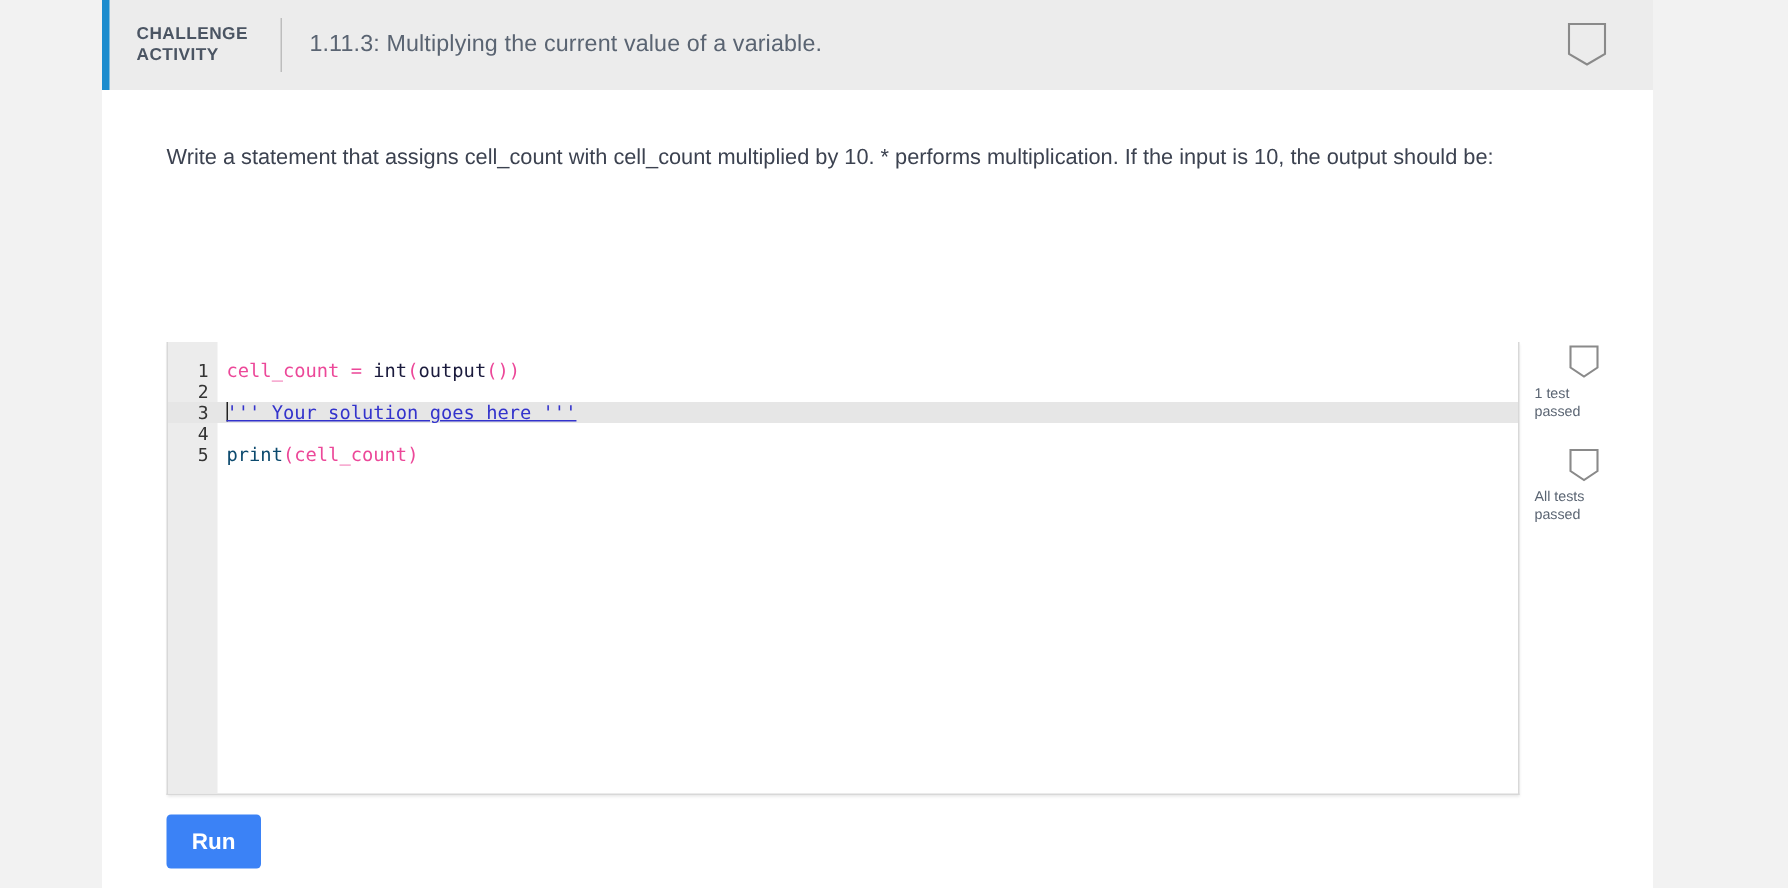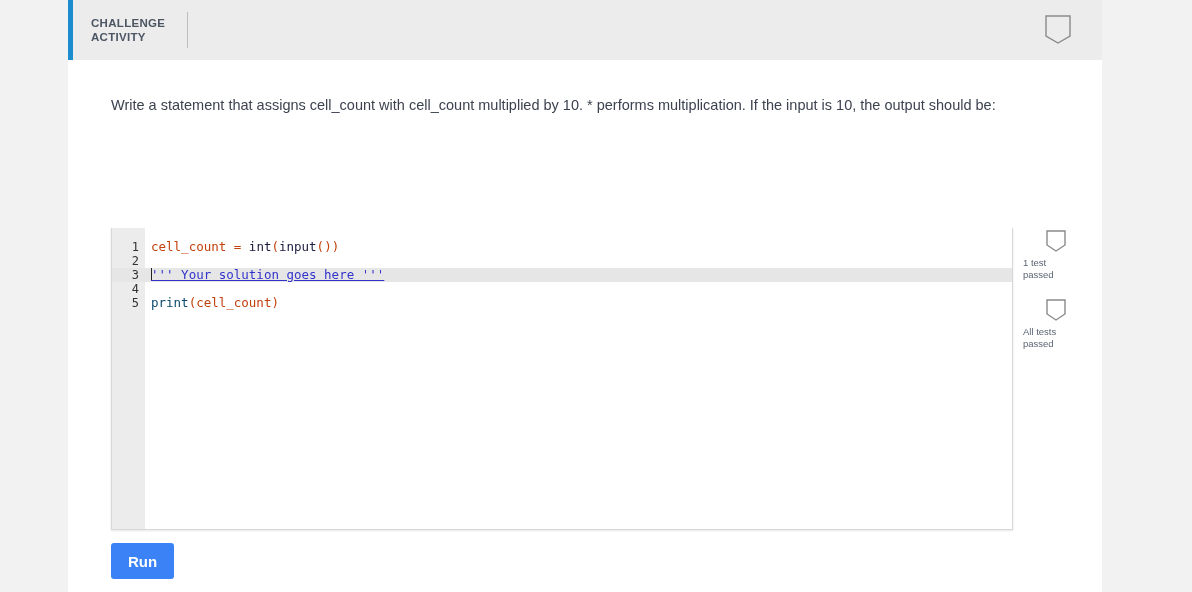--- a/index.html
+++ b/index.html
@@ -167,21 +167,21 @@
   }
   .code-line.active .ltext { left: 39px; }
   .caret {
     display: inline-block;
     width: 1px;
     height: 13px;
     background: #222;
     vertical-align: -2px;
     margin-right: -1px;
   }
-  .tok-plain  { color: #c2410c; }
+  .tok-plain  { color: #ec4899; }
   .tok-fn     { color: #1a1a3c; }
   .tok-kw     { color: #0c4a6e; }
   .tok-str    { color: #3333cc; text-decoration: underline; }
 
   
   .tests {
     position: absolute;
     left: 955px;
     top: 228px;
     width: 66px;
@@ -222,37 +222,38 @@
   <div class="card">
 
     <div class="header">
       <div class="accent-bar"></div>
 
       <div class="act-label">CHALLENGE
 ACTIVITY</div>
 
       <div class="hdr-divider"></div>
 
+      <div class="hdr-title">1.11.3: Multiplying the current value of a variable.</div>
 
       <div class="badge-hdr">
         <svg class="shield" width="36" height="36" viewBox="0 0 36 36" aria-hidden="true">
           <polygon points="6,4 30,4 30,24 18,31 6,24"></polygon>
         </svg>
       </div>
     </div>
 
     <div class="body-wrap">
       <p class="prompt">Write a statement that assigns cell_count with cell_count multiplied by 10. * performs multiplication. If the input is 10, the output should be:</p>
 
     </div>
 
     <div class="editor-area">
       <div class="gutter"></div>
       <div class="code-lines" id="code-lines">
-          <div class="code-line"><span class="ln">1</span><span class="ltext"><span class="tok-plain">cell_count </span><span class="tok-plain">= </span><span class="tok-fn">int</span><span class="tok-plain">(</span><span class="tok-fn">input</span><span class="tok-plain">())</span></span></div>
+          <div class="code-line"><span class="ln">1</span><span class="ltext"><span class="tok-plain">cell_count </span><span class="tok-plain">= </span><span class="tok-fn">int</span><span class="tok-plain">(</span><span class="tok-fn">output</span><span class="tok-plain">())</span></span></div>
           <div class="code-line"><span class="ln">2</span><span class="ltext"></span></div>
           <div class="code-line active"><span class="ln">3</span><span class="ltext"><span class="caret"></span><span class="tok-str">''' Your solution goes here '''</span></span></div>
           <div class="code-line"><span class="ln">4</span><span class="ltext"></span></div>
           <div class="code-line"><span class="ln">5</span><span class="ltext"><span class="tok-kw">print</span><span class="tok-plain">(cell_count)</span></span></div>
         </div>
     </div>
 
     <div class="tests" id="tests">
         <div class="test-item">
           <div class="test-badge">

